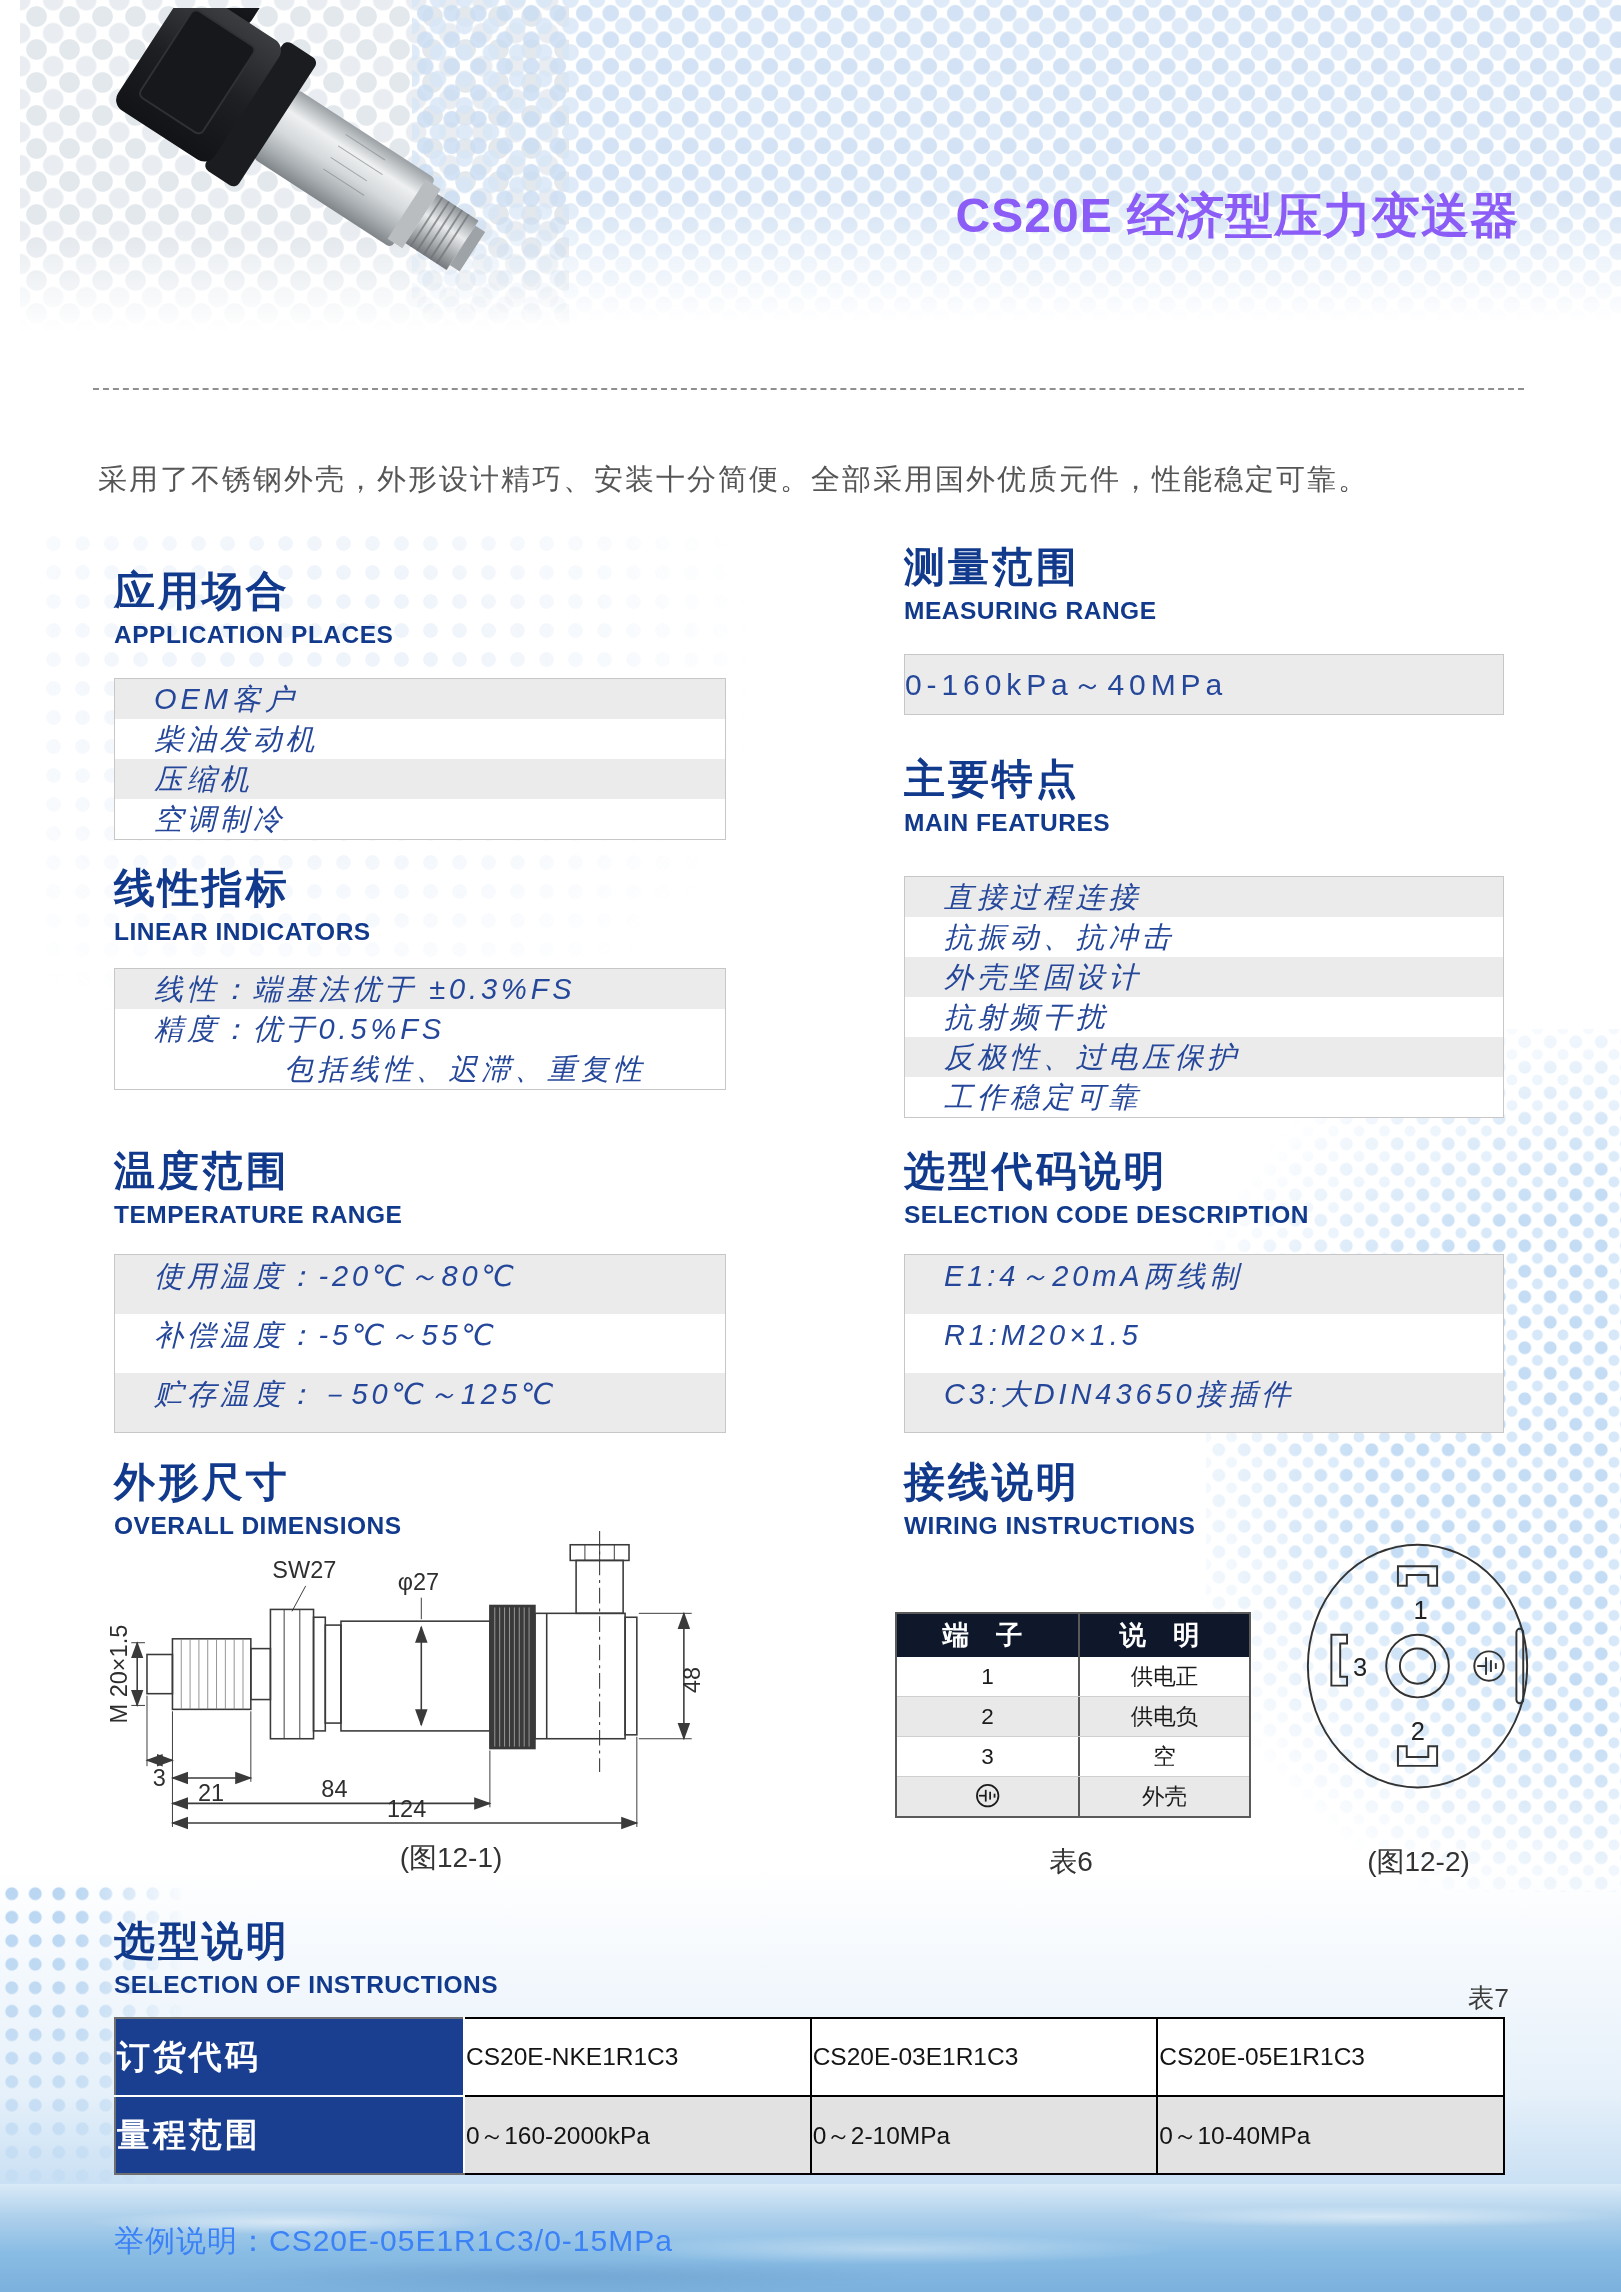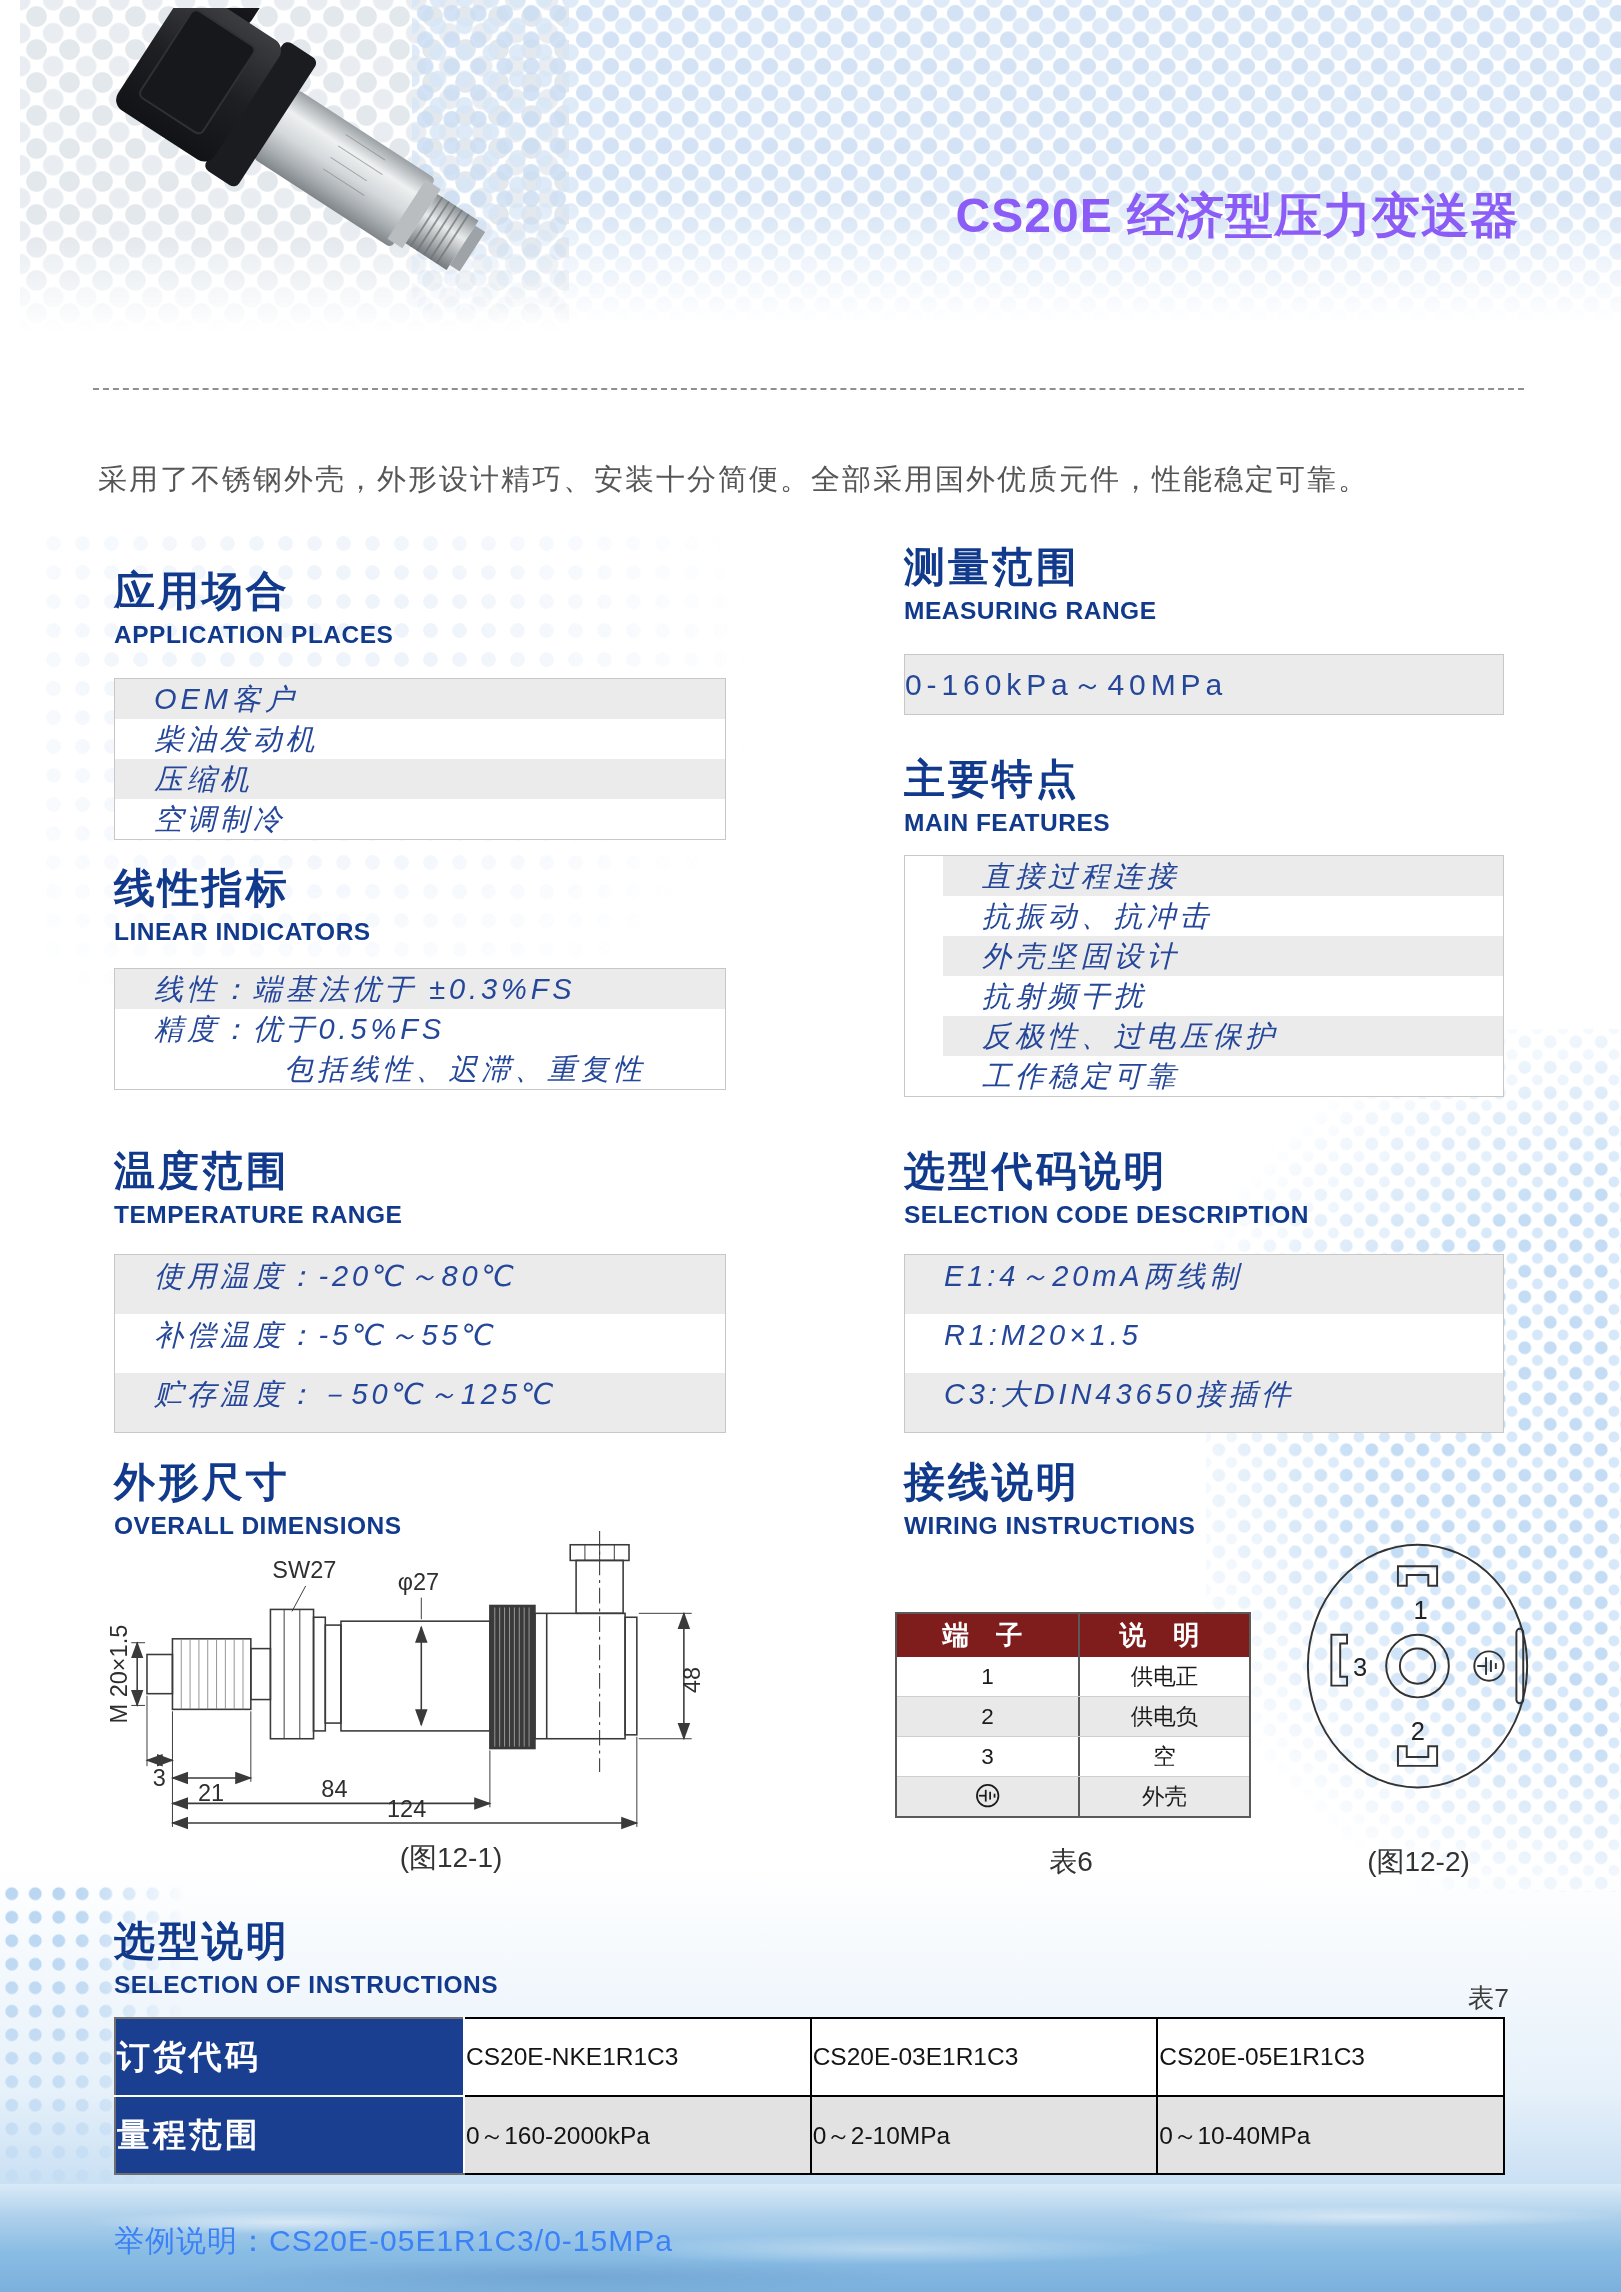--- a/index.html
+++ b/index.html
@@ -95,21 +95,21 @@
     margin-top:29px;border:1px solid #c7c7c7;background:#ebebeb;
     height:59px;line-height:59px;
     font-size:30px;color:#25479a;letter-spacing:4.9px;white-space:nowrap;
   }
   .caption{font-size:28px;color:#333;text-align:center;}
   
   .wtable{
     position:absolute;left:895px;top:1612px;width:352px;
     border:2px solid #5a5a5a;background:#fff;
   }
-  .wtable .hrow{display:flex;background:#7f1d1d;color:#fff;font-weight:bold;}
+  .wtable .hrow{display:flex;background:#0f172a;color:#fff;font-weight:bold;}
   .wtable .hcell{height:43px;line-height:43px;text-align:center;font-size:26.5px;letter-spacing:9.8px;}
   .wtable .drow{display:flex;font-size:22.5px;color:#1b1b1b;}
   .wtable .drow.g{background:#e9e9e9;}
   .wtable .dcell{height:39px;line-height:39px;text-align:center;}
   .wtable .c1{width:183px;border-right:2px solid #5a5a5a;box-sizing:border-box;}
   .wtable .c2{flex:1;}
   .wtable .drow{border-top:1px solid #cfcfcf;}
   .gicon{display:inline-block;vertical-align:middle;margin-top:-3.9px;}
   
   .stable{
@@ -202,21 +202,21 @@
 
 <div class="sec" style="left:904px;top:545px;width:600px;">
   <div class="t-cn">测量范围</div>
   <div class="t-en">MEASURING RANGE</div>
   <div class="value-box">0-160kPa～40MPa</div>
 </div>
 
 <div class="sec" style="left:904px;top:757px;width:600px;">
   <div class="t-cn">主要特点</div>
   <div class="t-en">MAIN FEATURES</div>
-  <div class="box" style="margin-top:18px;padding-left:38px;">
+  <div class="box" style="margin-top:39px;">
     <div class="row g">直接过程连接</div>
     <div class="row">抗振动、抗冲击</div>
     <div class="row g">外壳坚固设计</div>
     <div class="row">抗射频干扰</div>
     <div class="row g">反极性、过电压保护</div>
     <div class="row">工作稳定可靠</div>
   </div>
 </div>
 
 <div class="sec" style="left:114px;top:866px;width:612px;">

